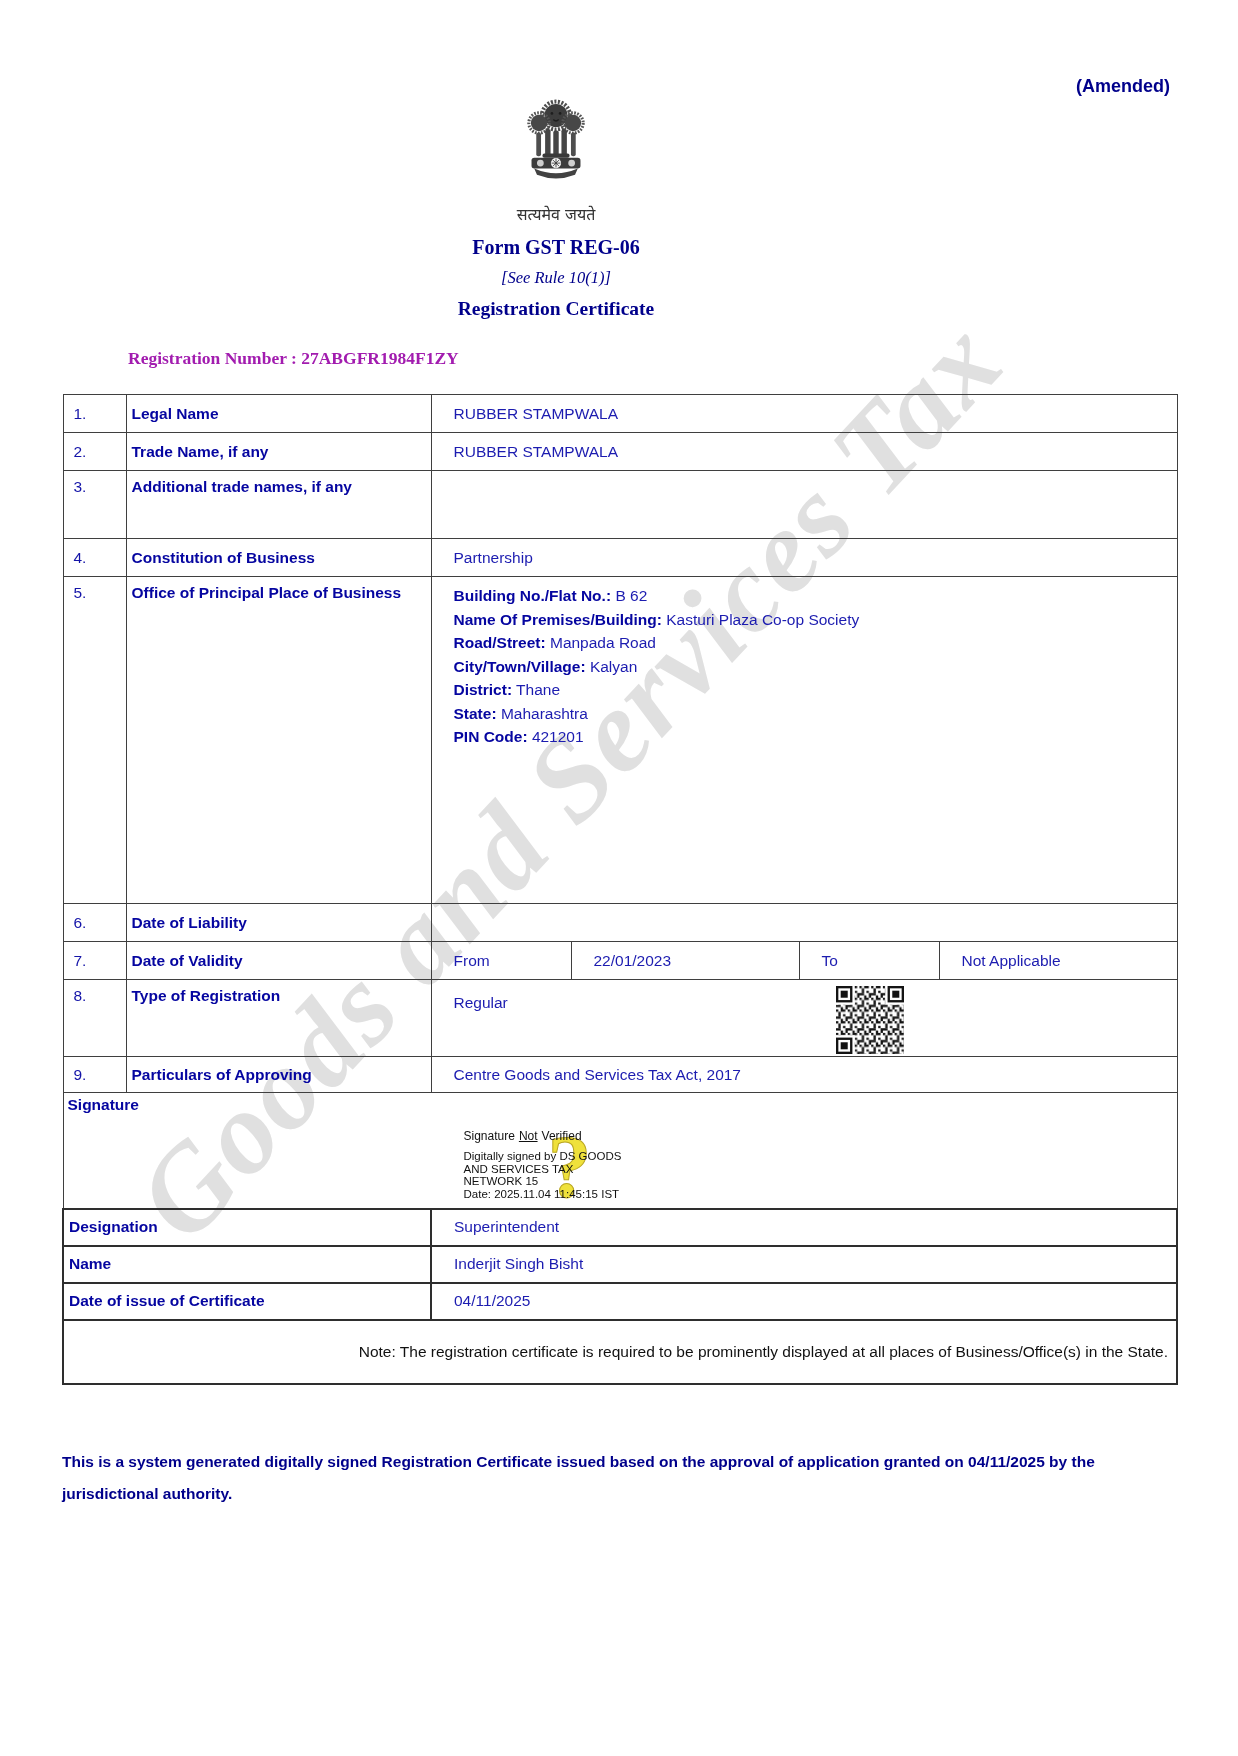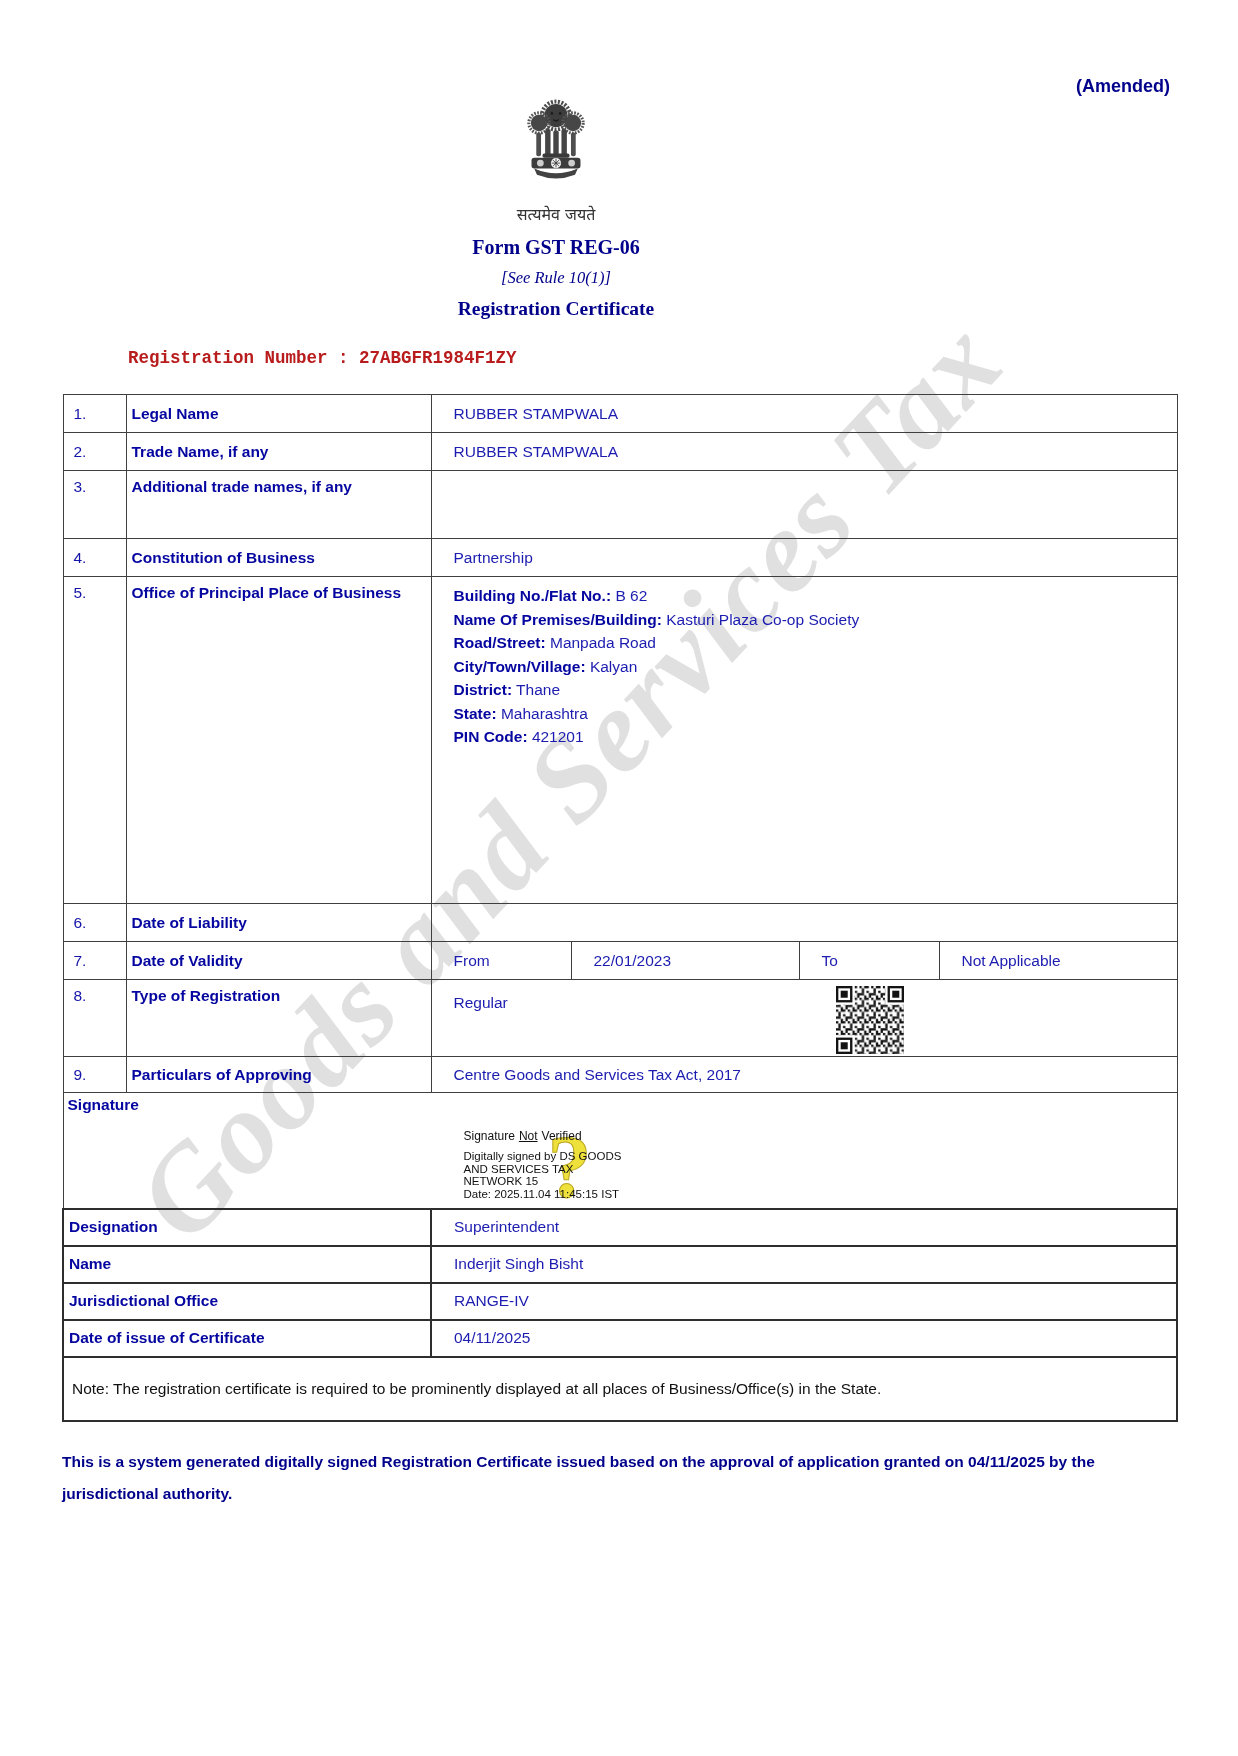--- a/index.html
+++ b/index.html
@@ -59,22 +59,22 @@
   .h-rule {
     margin-top: 9px; font-family: "Liberation Serif", serif;
     font-size: 16.5px; font-style: italic; color: #00008B;
   }
   .h-cert {
     margin-top: 10px; font-family: "Liberation Serif", serif;
     font-size: 19.5px; font-weight: bold; color: #00008B;
   }
   .regnum {
     position: absolute; left: 128px; top: 348px;
-    font-family: Liberation Mono, monospace;
-    font-size: 17.5px; font-weight: bold; color: #b91c1c;
+    font-family: Liberation Serif, serif;
+    font-size: 17.5px; font-weight: bold; color: #a21caf;
     z-index: 2;
   }
 
   
   table.cert {
     position: absolute; left: 62px; top: 394px;
     width: 1114px;
     border-collapse: collapse; table-layout: fixed;
     background: transparent;
     z-index: 1;
@@ -93,21 +93,21 @@
   .pt7     { padding-top: 7px !important; }
   .pt14    { padding-top: 14px !important; }
 
   tr.r38  { height: 38px; }
   tr.r68  { height: 68px; }
   tr.r327 { height: 327px; }
   tr.r77  { height: 77px; }
   tr.r36  { height: 36px; }
   tr.r126 { height: 116px; }
   tr.r37  { height: 37px; }
-  tr.r64  { height: 64px; }
+  tr.r64  { height: 64px; text-align: right; }
   tr.thick td { border-width: 2px; border-color: #2e2e2e; }
 
   .addr-line { line-height: 23.5px; white-space: nowrap; }
   .addr-k { font-weight: bold; color: #0505A0; }
   .addr-v { color: #1C1CB0; }
 
   
   td.qr-holder { position: relative; }
   .qr {
     position: absolute; left: 403px; top: 6px;
@@ -330,24 +330,20 @@
 
     <tr class="r37 thick">
       <td class="lbl" colspan="2">Designation</td>
       <td class="val" colspan="4">Superintendent</td>
     </tr>
     <tr class="r37 thick">
       <td class="lbl" colspan="2">Name</td>
       <td class="val" colspan="4">Inderjit Singh Bisht</td>
     </tr>
     <tr class="r37 thick">
-      <td class="lbl" colspan="2">Jurisdictional Office</td>
-      <td class="val" colspan="4">RANGE-IV</td>
-    </tr>
-    <tr class="r37 thick">
       <td class="lbl" colspan="2">Date of issue of Certificate</td>
       <td class="val" colspan="4">04/11/2025</td>
     </tr>
 
     <tr class="r64 thick">
       <td class="note-cell" colspan="6">Note: The registration certificate is required to be prominently displayed at all places of Business/Office(s) in the State.</td>
     </tr>
   </tbody>
     </table>
 

